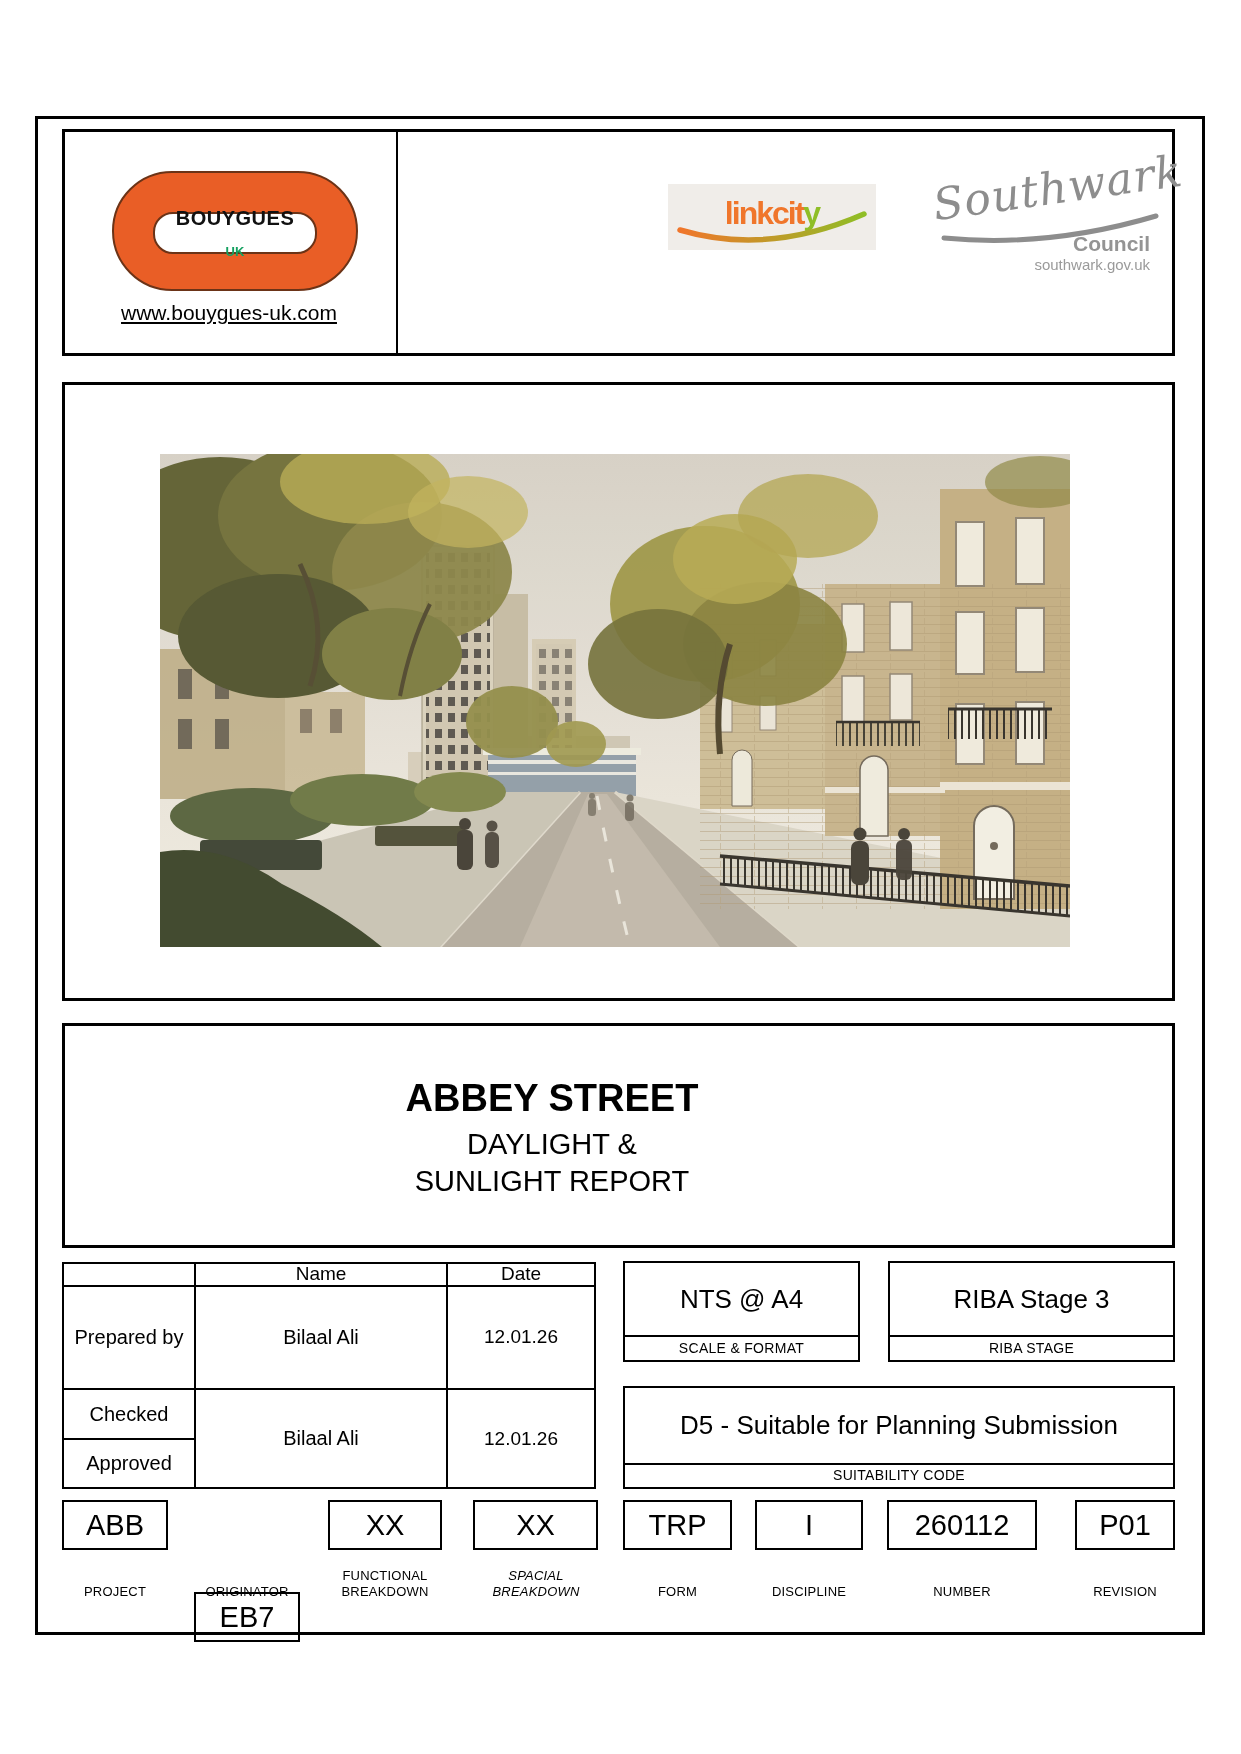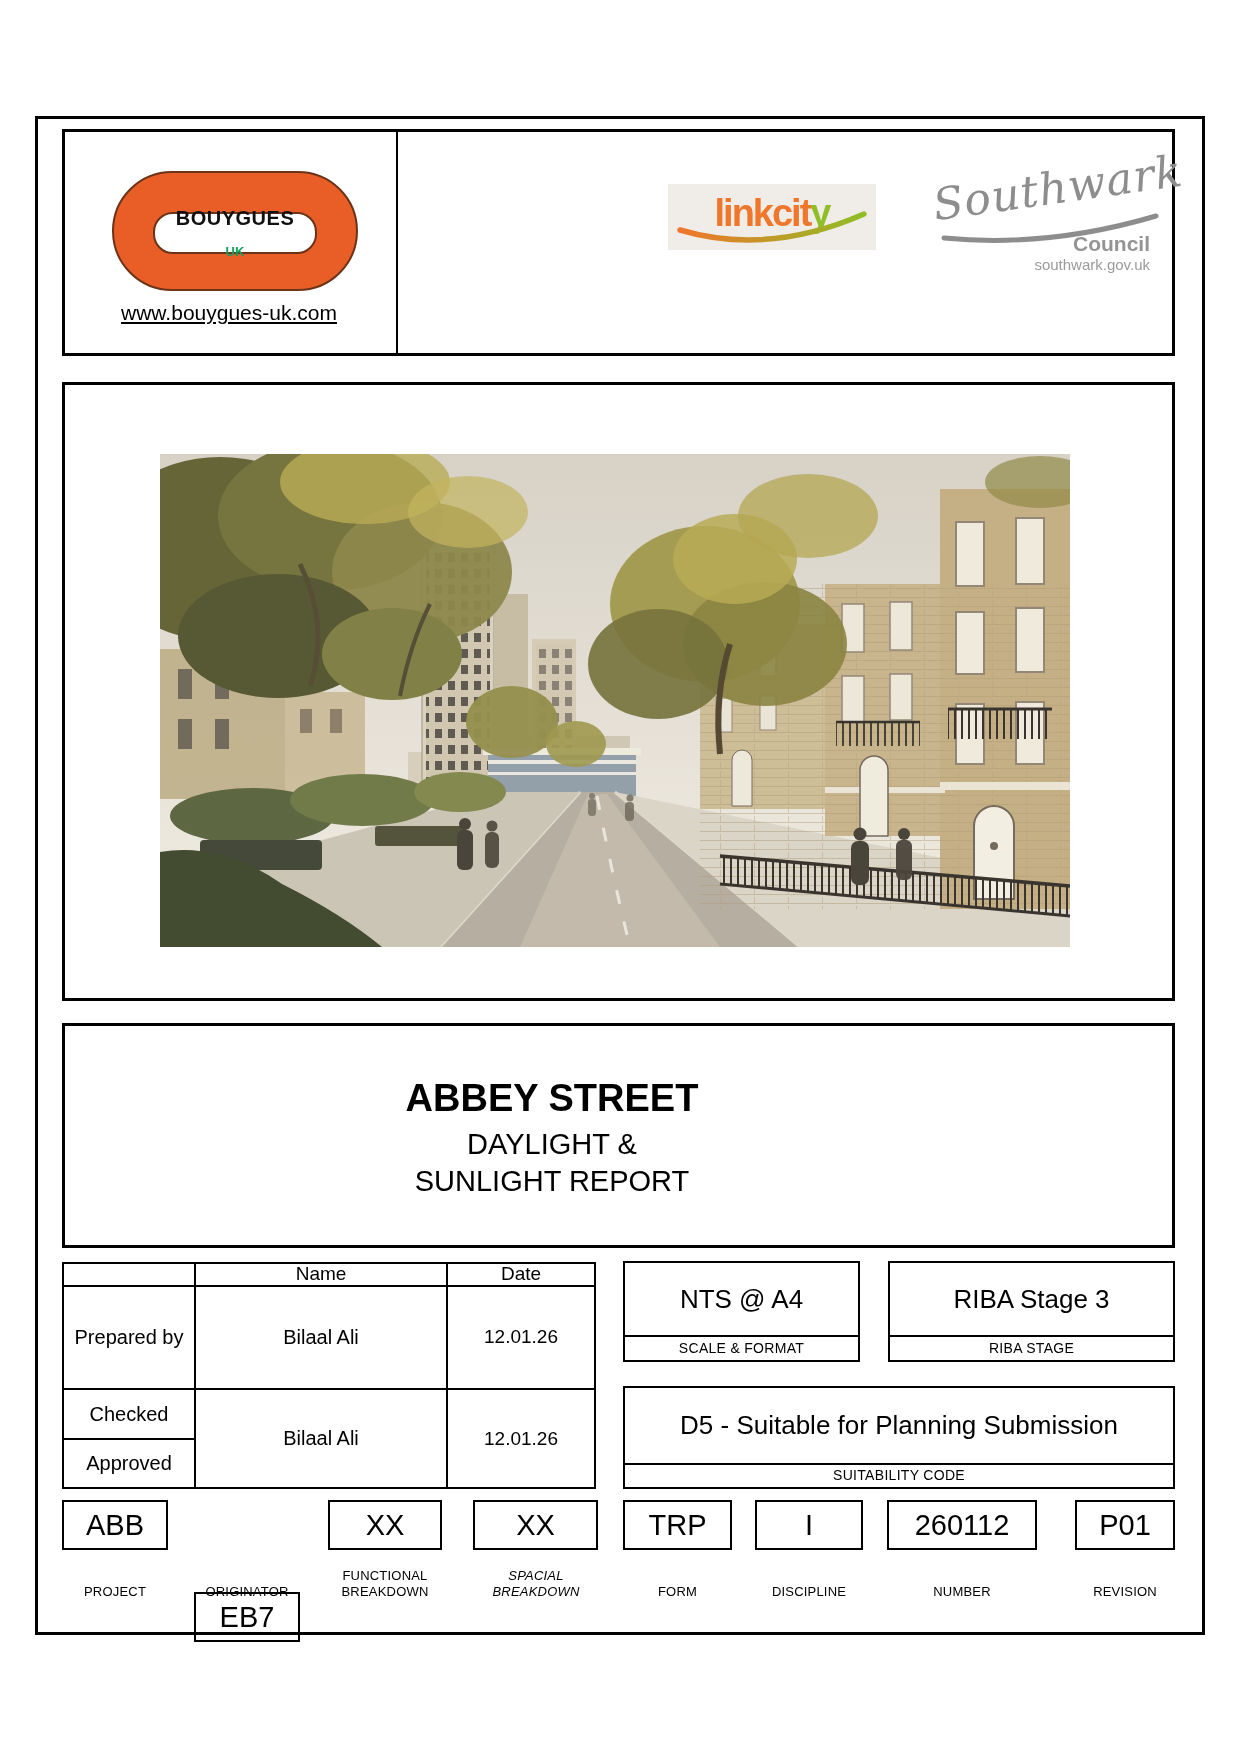--- a/index.html
+++ b/index.html
@@ -14,21 +14,21 @@
 
   
   .bg-oval{background:#E95E26;border:2px solid #6b3317;border-radius:62px;}
   .bg-pill{background:#fff;border:2px solid #6b3317;border-radius:20px;display:flex;flex-direction:column;align-items:center;justify-content:center;}
   .bg-word{font-size:20px;font-weight:800;letter-spacing:.5px;color:#111;line-height:20px;}
   .bg-uk{font-size:13px;font-weight:800;color:#13A05F;line-height:13px;margin-top:17px;}
   .bg-link{font-size:21px;text-decoration:underline;color:#000;}
 
   
   .lc-box{background:#f0ede9;}
-  .lc-text{font-size:38px;font-weight:bold;letter-spacing:-2px;line-height:66px;position:relative;z-index:2;}
+  .lc-text{font-size:32px;font-weight:bold;letter-spacing:-2px;line-height:66px;position:relative;z-index:2;}
   .lc-orange{color:#F0762B;}
   .lc-green{color:#8FBE26;}
 
   
   .sw-script{font-family:"DejaVu Serif","Liberation Serif",serif;font-style:italic;font-size:44px;color:#8d8d8d;transform:rotate(-8deg);transform-origin:center;white-space:nowrap;letter-spacing:1px;}
   .sw-council{font-size:21px;font-weight:bold;color:#949494;text-align:right;}
   .sw-url{font-size:15px;color:#9a9a9a;text-align:right;}
 
   
   .title-main{font-size:38px;font-weight:bold;line-height:44px;}

